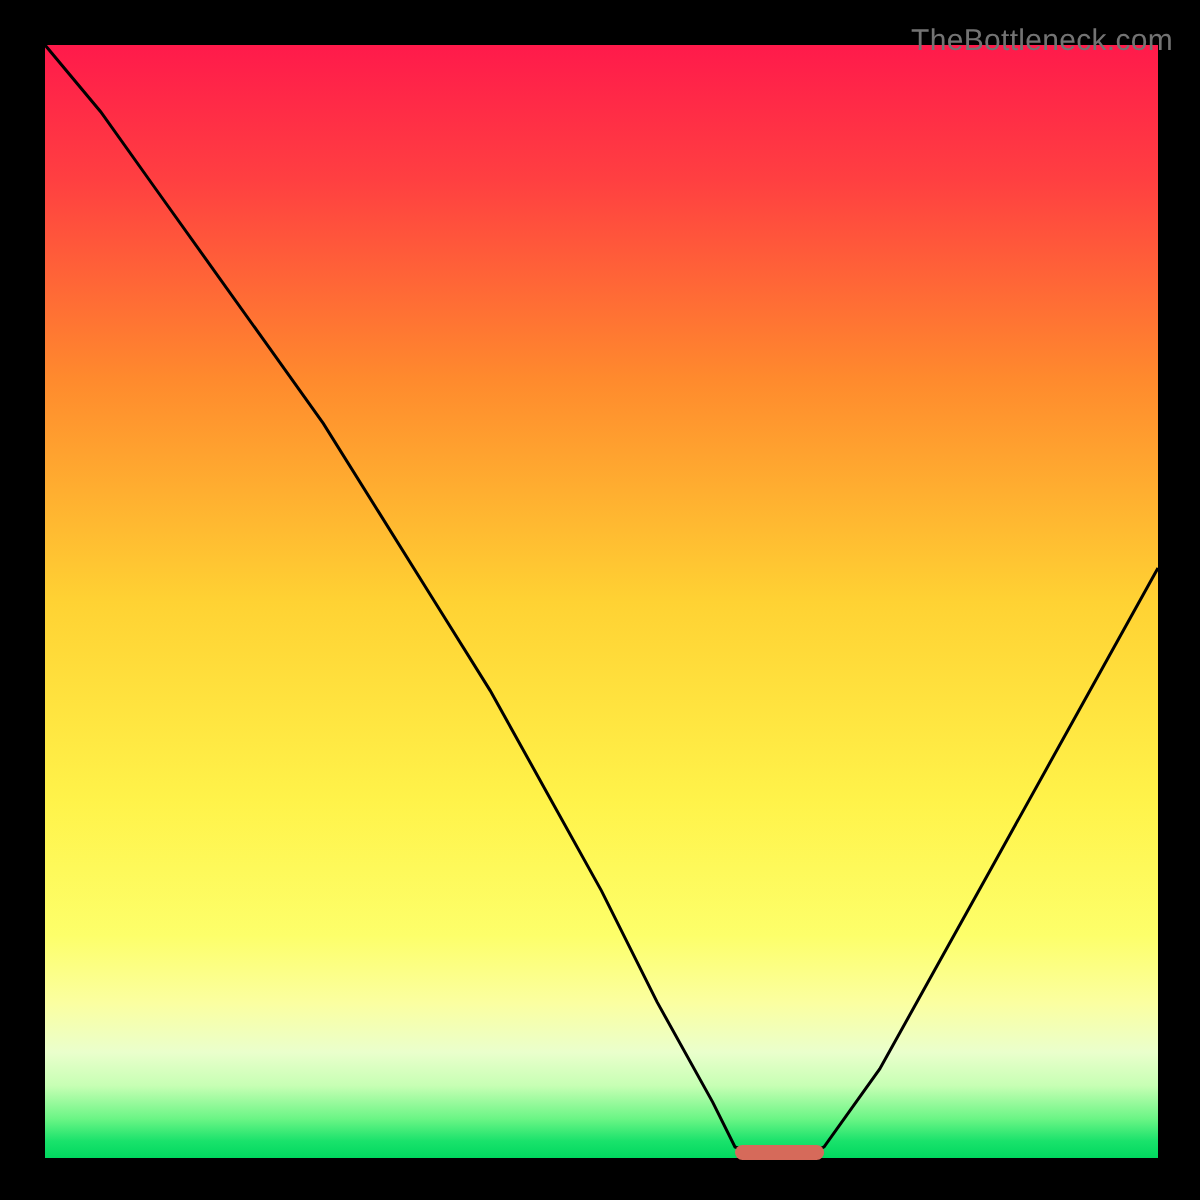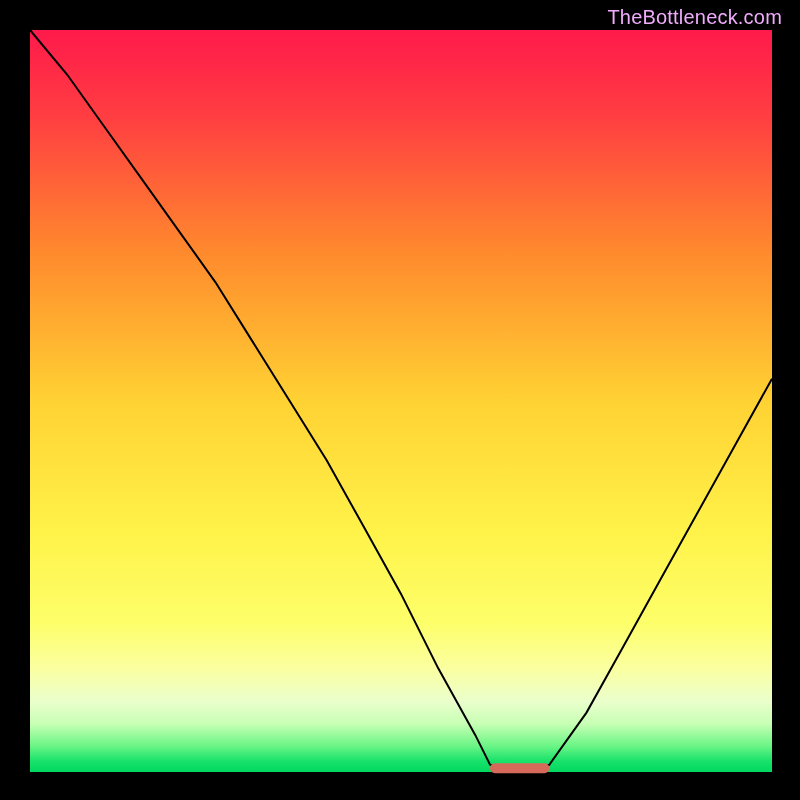--- a/index.html
+++ b/index.html
@@ -12,23 +12,23 @@
     font-family: Arial, Helvetica, sans-serif;
   }
   .stage {
     position: relative;
     width: 800px;
     height: 800px;
     background: #000;
   }
   .watermark {
     position: absolute;
-    top: 6px;
+    top: 16px;
     right: 18px;
-    color: #f0abfc;
+    color: #737373;
     font-size: 20px;
     font-weight: 500;
     letter-spacing: 0.2px;
     z-index: 50;
   }
   svg.plot {
     position: absolute;
     left: 0;
     top: 0;
     width: 800px;

